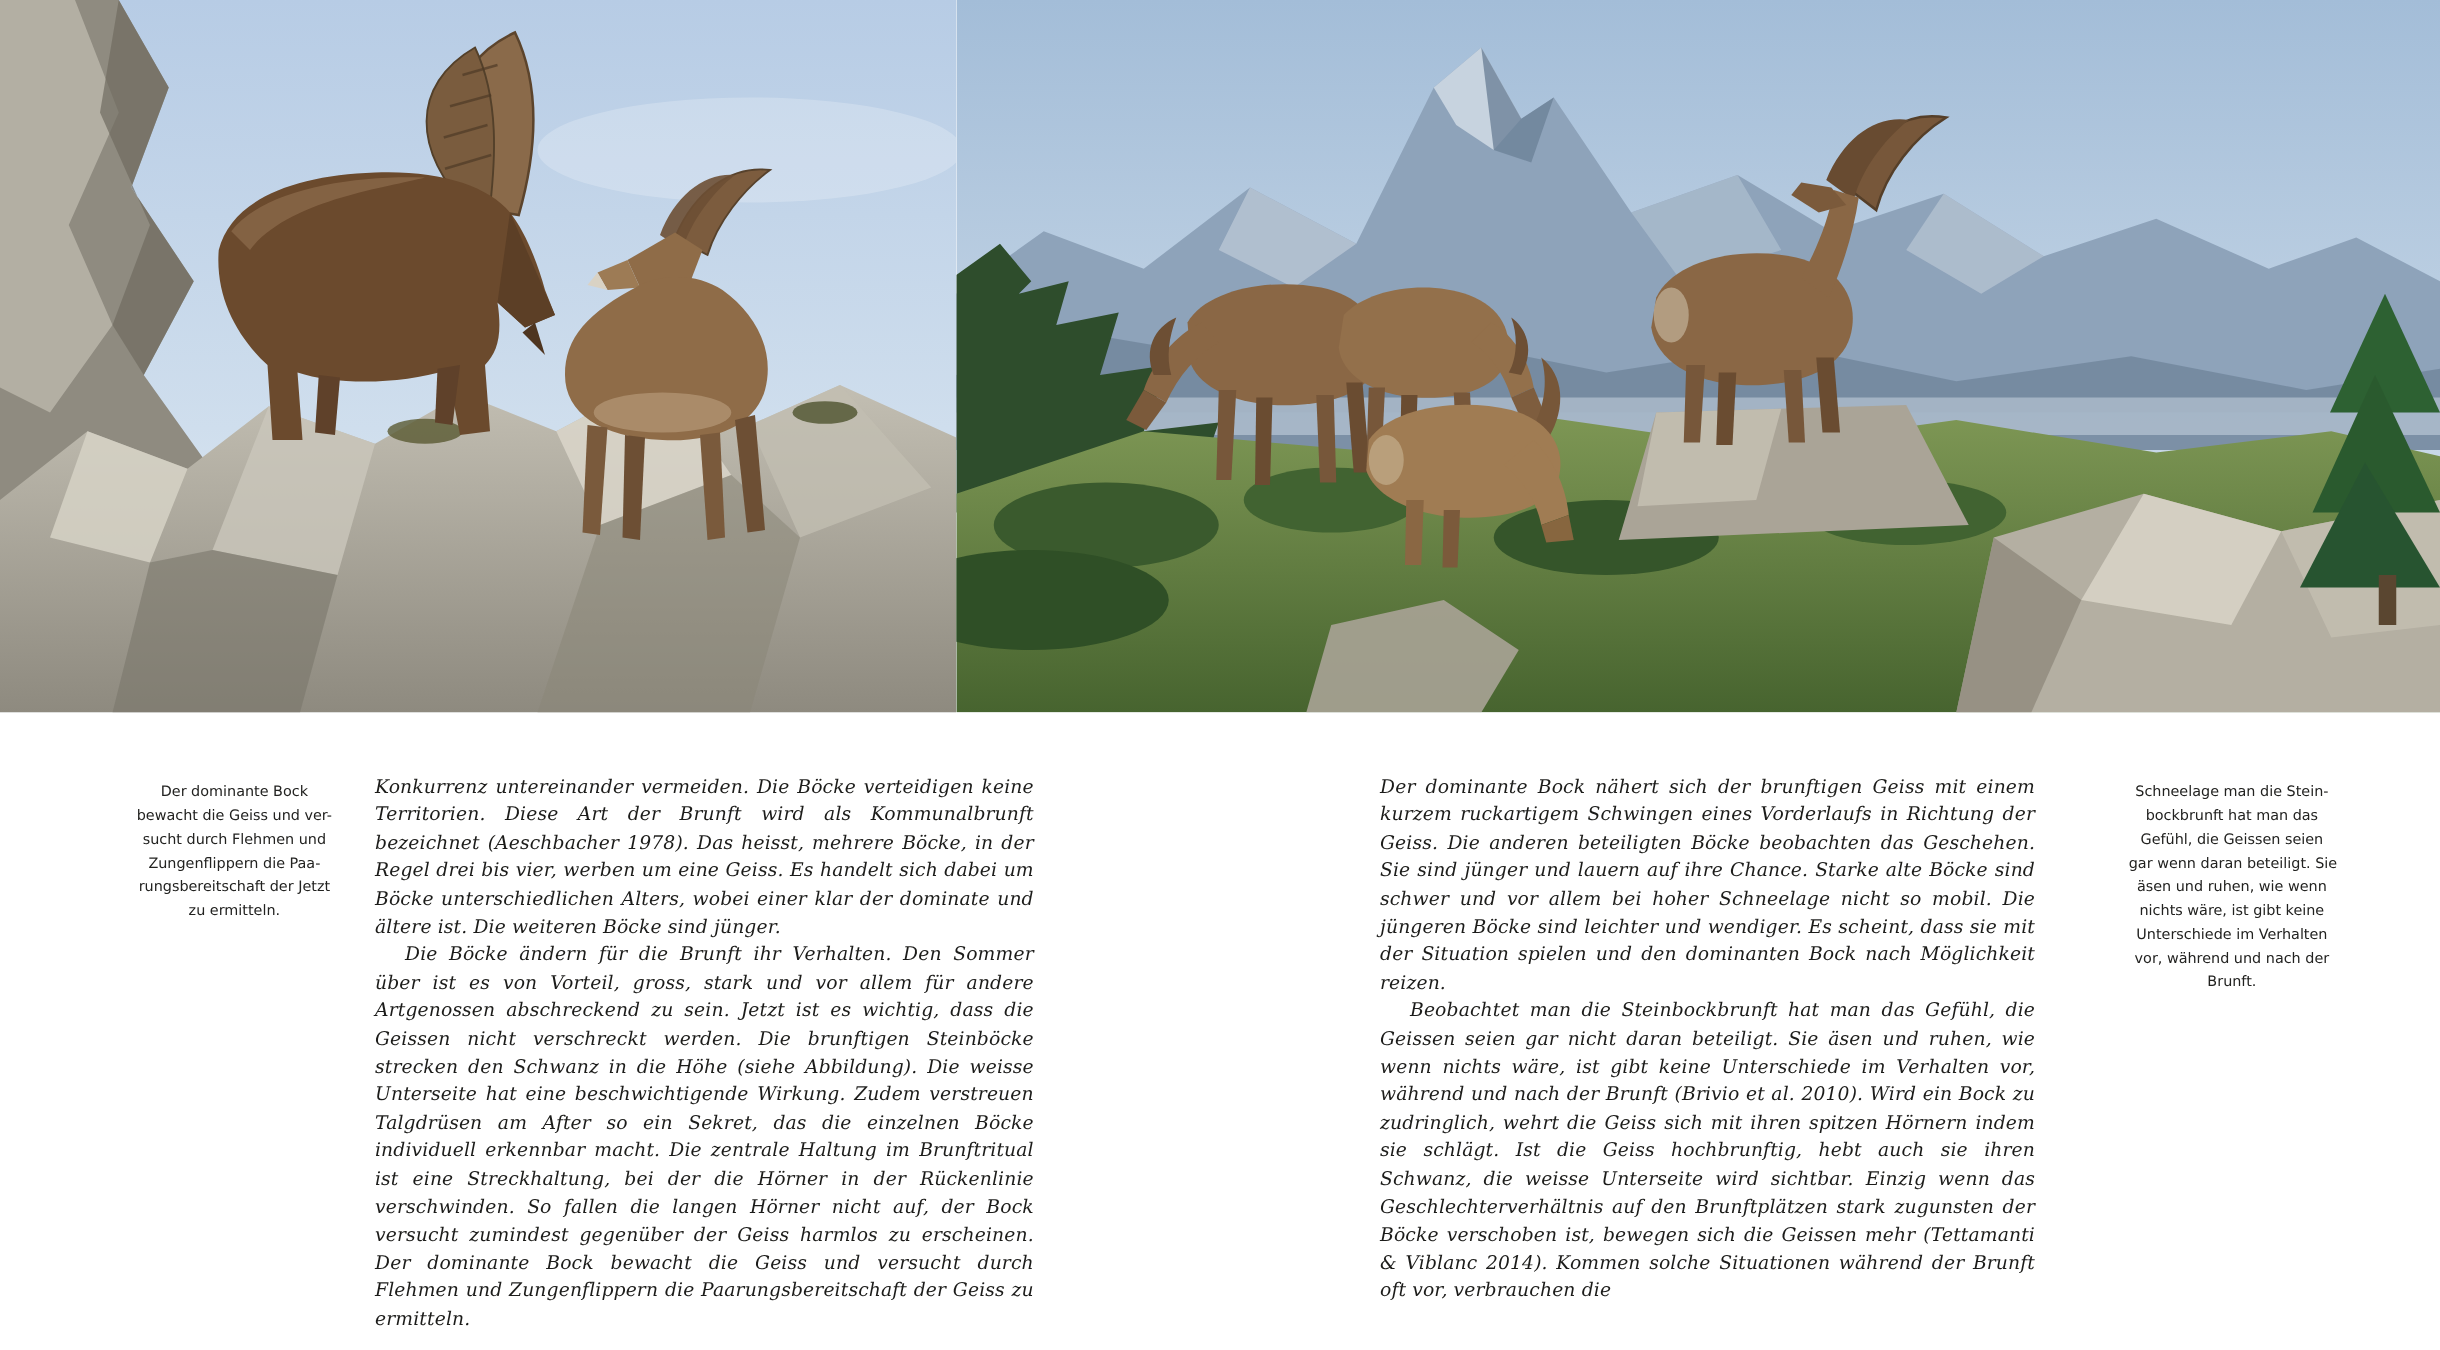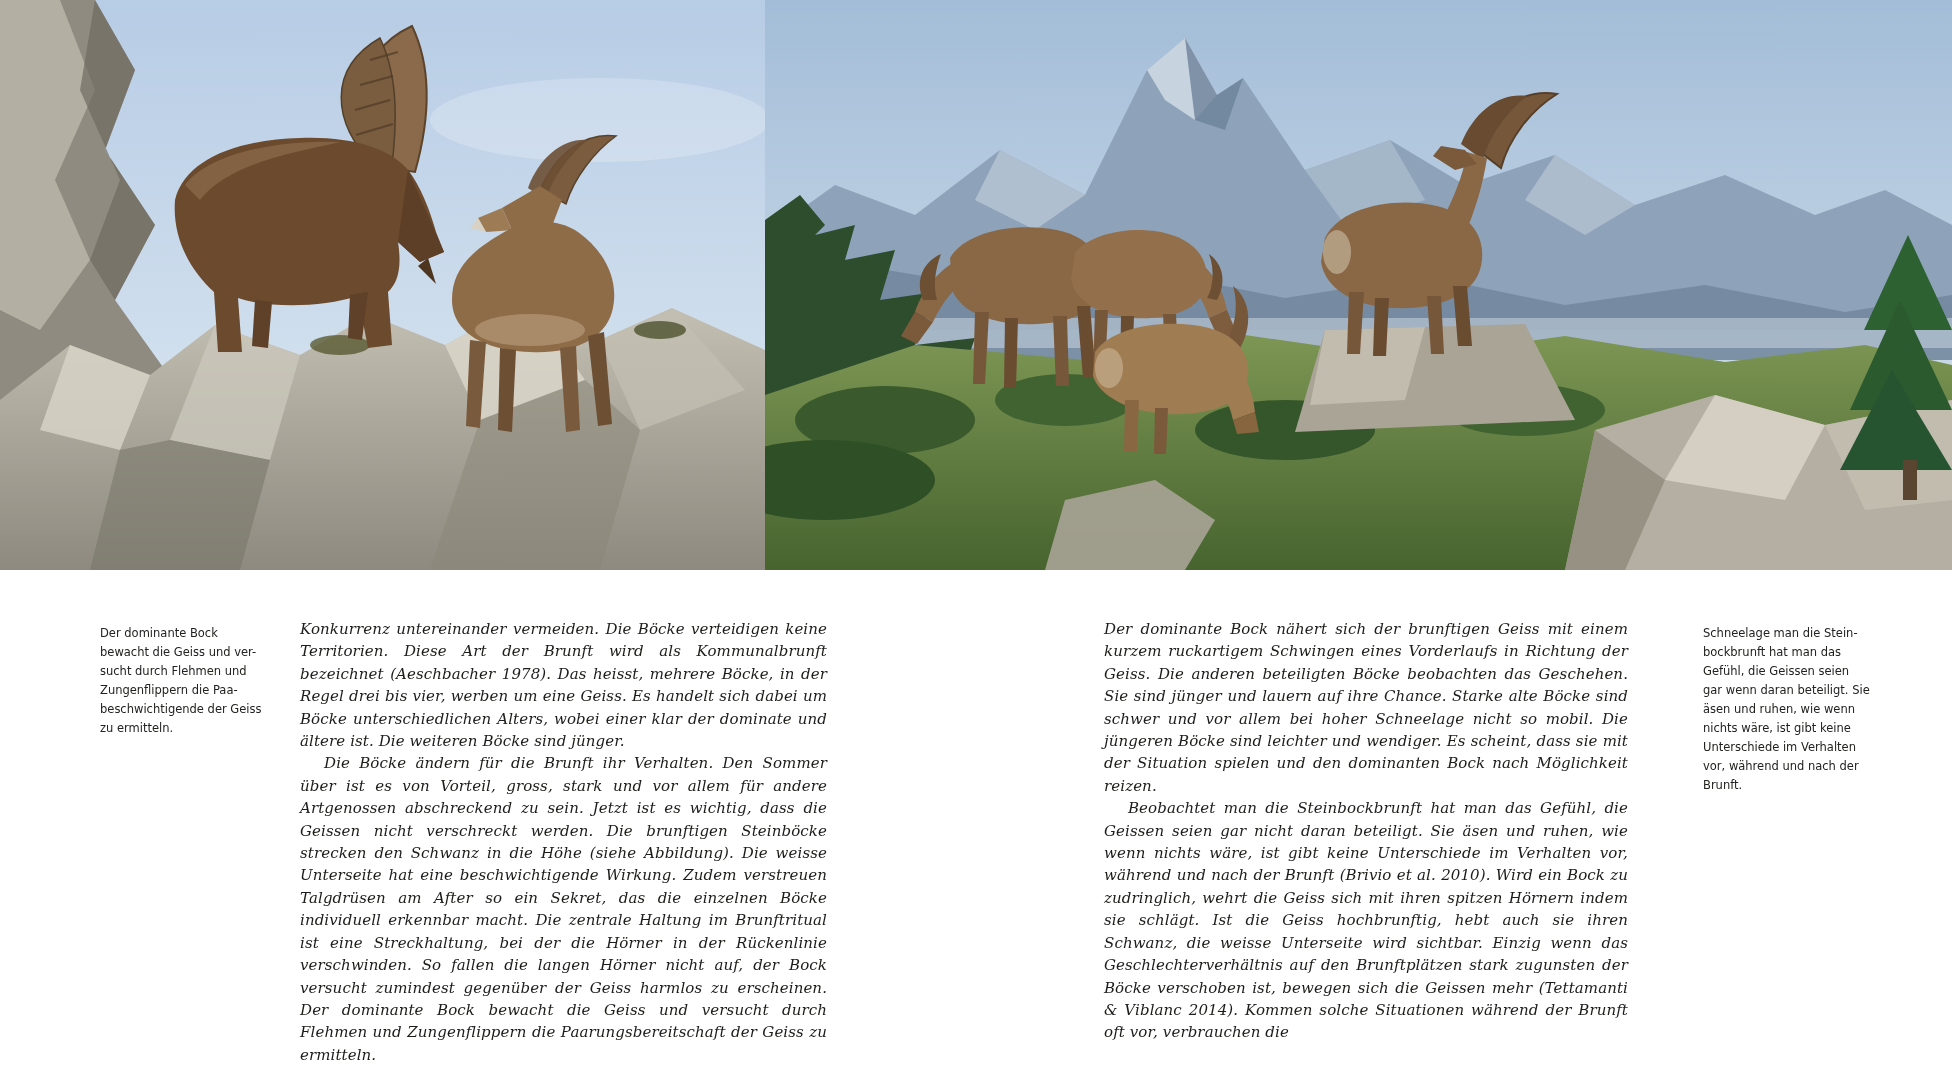--- a/index.html
+++ b/index.html
@@ -24,21 +24,21 @@
   .para { margin:0;font-style:italic; }
   .para.indent { text-indent:24px; }
 
   .caption {
     position:absolute; top:624px;
     font-family:"DejaVu Sans", sans-serif;
     font-size:11.5px; line-height:19px; color:#222220;
   }
   #left-caption  { left:100px;  width:175px; }
   #right-caption { left:1703px; width:165px; }
-  .caption-line { white-space:nowrap; }
+  .caption-line { white-space:nowrap;text-align:center; }
 </style>
 </head>
 <body>
 
 <div class="spread">
 
   <div class="photo" id="photo-left">
     <svg viewBox="0 0 765 570" preserveAspectRatio="none">
       <defs>
         <linearGradient id="skyL" x1="0" y1="0" x2="0" y2="1">
@@ -202,21 +202,21 @@
         <rect x="1138" y="460" width="14" height="40" fill="#5a4630"></rect>
       </g>
     </svg>
   </div>
 
   <div class="caption" id="left-caption">
     <div class="caption-line">Der dominante Bock</div>
     <div class="caption-line">bewacht die Geiss und ver-</div>
     <div class="caption-line">sucht durch Flehmen und</div>
     <div class="caption-line">Zungenflippern die Paa-</div>
-    <div class="caption-line">beschwichtigende der Geiss</div>
+    <div class="caption-line">rungsbereitschaft der Jetzt</div>
     <div class="caption-line">zu ermitteln.</div>
   </div>
 
   <div class="body-col" id="left-body">
     <p class="para">Konkurrenz untereinander vermeiden. Die Böcke verteidigen keine Territorien. Diese Art der Brunft wird als Kommunalbrunft bezeichnet (Aeschbacher 1978). Das heisst, mehrere Böcke, in der Regel drei bis vier, werben um eine Geiss. Es handelt sich dabei um Böcke unterschiedlichen Alters, wobei einer klar der dominate und ältere ist. Die weiteren Böcke sind jünger.</p>
     <p class="para indent">Die Böcke ändern für die Brunft ihr Verhalten. Den Sommer über ist es von Vorteil, gross, stark und vor allem für andere Artgenossen abschreckend zu sein. Jetzt ist es wichtig, dass die Geissen nicht verschreckt werden. Die brunftigen Steinböcke strecken den Schwanz in die Höhe (siehe Abbildung). Die weisse Unterseite hat eine beschwichtigende Wirkung. Zudem verstreuen Talgdrüsen am After so ein Sekret, das die einzelnen Böcke individuell erkennbar macht. Die zentrale Haltung im Brunftritual ist eine Streckhaltung, bei der die Hörner in der Rückenlinie verschwinden. So fallen die langen Hörner nicht auf, der Bock versucht zumindest gegenüber der Geiss harmlos zu erscheinen. Der dominante Bock bewacht die Geiss und versucht durch Flehmen und Zungenflippern die Paarungsbereitschaft der Geiss zu ermitteln.</p>
   </div>
 
   <div class="body-col" id="right-body">
     <p class="para">Der dominante Bock nähert sich der brunftigen Geiss mit einem kurzem ruckartigem Schwingen eines Vorderlaufs in Richtung der Geiss. Die anderen beteiligten Böcke beobachten das Geschehen. Sie sind jünger und lauern auf ihre Chance. Starke alte Böcke sind schwer und vor allem bei hoher Schneelage nicht so mobil. Die jüngeren Böcke sind leichter und wendiger. Es scheint, dass sie mit der Situation spielen und den dominanten Bock nach Möglichkeit reizen.</p>

